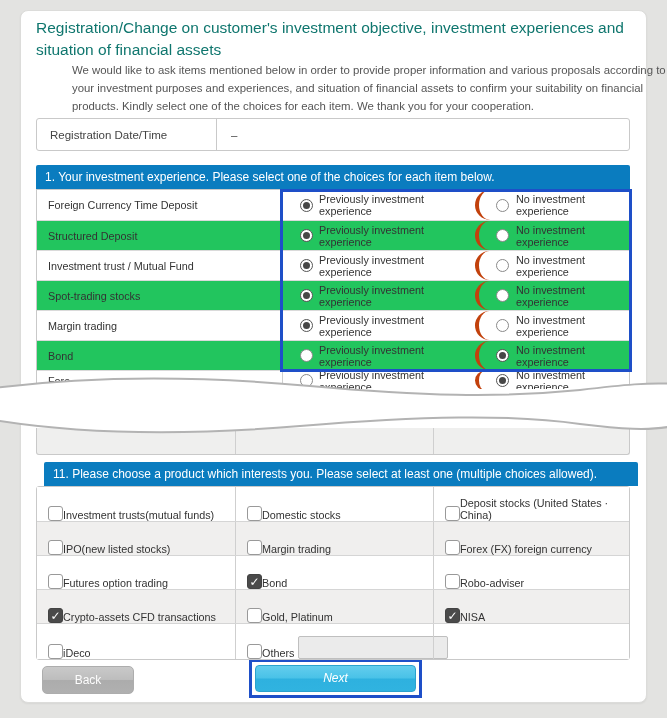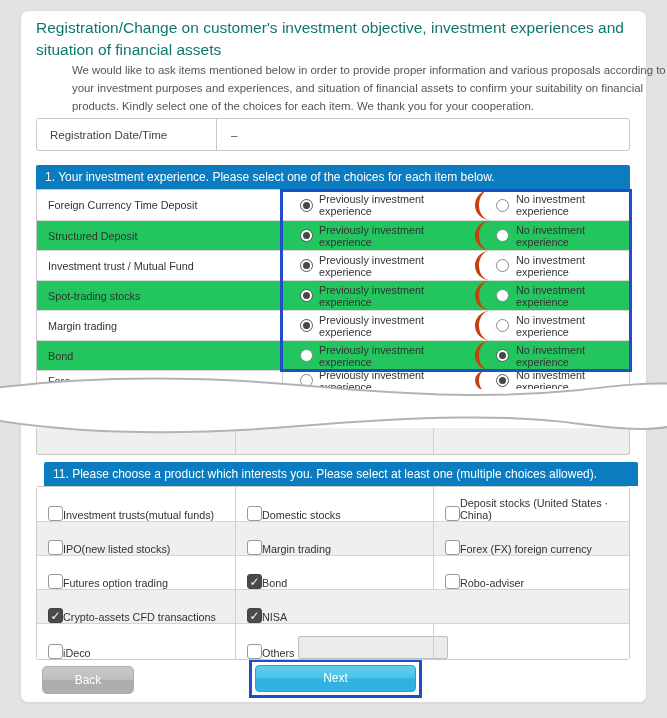--- a/index.html
+++ b/index.html
@@ -74,21 +74,21 @@
 
   .back-btn { position: absolute; left: 42px; top: 666px; width: 92px; height: 28px;
               border: 1px solid #adadad; border-radius: 5px; color: #fdfdfd; font-size: 12px;
               text-align: center; line-height: 26px; cursor: pointer;
               background: linear-gradient(180deg, #c9c9c9 0%, #bdbdbd 49%, #acacac 51%, #b0b0b0 100%); }
   .next-outline { position: absolute; left: 249px; top: 659px; width: 173px; height: 39px;
                   border: 3px solid #1e4fc8; background: #fff; display: flex;
                   align-items: center; justify-content: center; }
   .next-btn { width: 161px; height: 27px; border: 1px solid #2aa2cd; border-radius: 4px;
               color: #fff; font-size: 12px; text-align: center; line-height: 25px; cursor: pointer;
-              background: linear-gradient(180deg, #63cdee 0%, #49c2e8 48%, #2eb1df 52%, #30b3e0 100%); }
+              background: linear-gradient(180deg, #63cdee 0%, #49c2e8 48%, #2eb1df 52%, #30b3e0 100%); font-style: italic; }
 </style>
 </head>
 <body>
 
 <div class="page">
   <div class="card"></div>
 
   <div class="title">Registration/Change on customer's investment objective, investment experiences and situation of financial assets</div>
   <div class="intro">We would like to ask items mentioned below in order to provide proper information and various proposals according to your investment purposes and experiences, and situation of financial assets to confirm your suitability on financial products. Kindly select one of the choices for each item. We thank you for your cooperation.</div>
 
@@ -237,20 +237,24 @@
           <span class="cb"></span>
           <span>Robo-adviser</span>
         </div>
       </div>
       <div class="g-row alt">
         <div class="g-cell">
           <span class="cb checked">✓</span>
           <span>Crypto-assets CFD transactions</span>
         </div>
         <div class="g-cell">
+          <span class="cb"></span>
+          <span>Gold, Platinum</span>
+        </div>
+        <div class="g-cell">
           <span class="cb checked">✓</span>
           <span>NISA</span>
         </div>
       </div>
       <div class="g-row last">
         <div class="g-cell">
           <span class="cb"></span>
           <span>iDeco</span>
         </div>
         <div class="g-cell">

